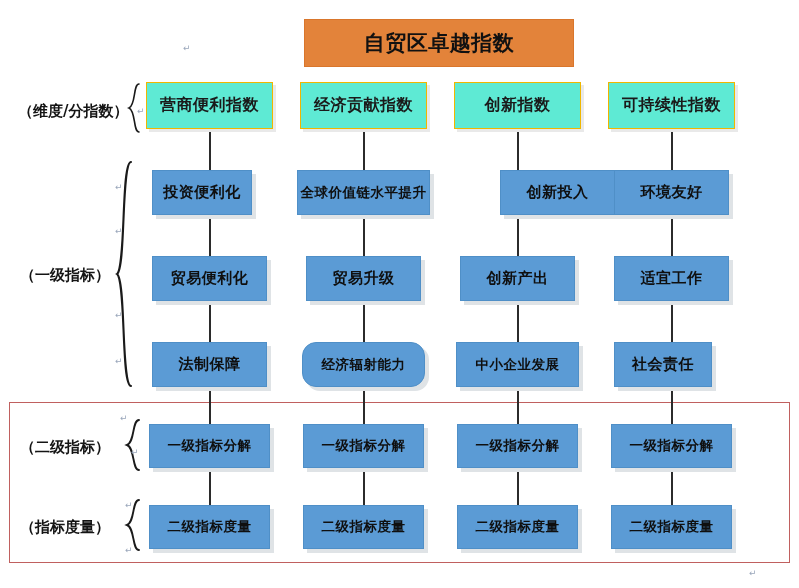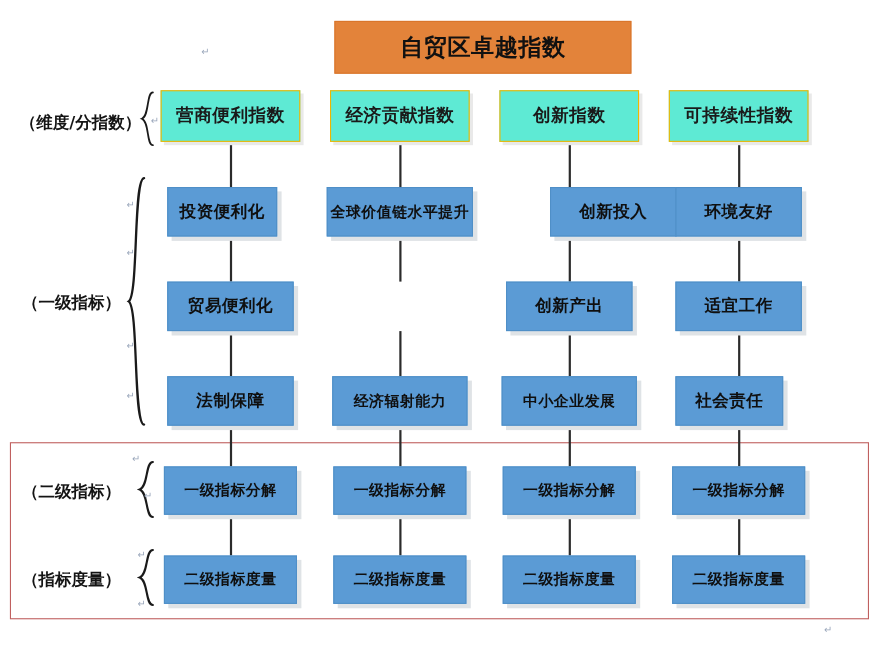--- a/index.html
+++ b/index.html
@@ -177,31 +177,34 @@
   <div class="box ind-box" style="left:460px;top:170px;width:115px;height:45px;margin-left:40px;">
     <span class="lbl">创新投入</span>
   </div>
   <div class="box ind-box" style="left:614px;top:170px;width:115px;height:45px;">
     <span class="lbl">环境友好</span>
   </div>
 
   <div class="box ind-box" style="left:152px;top:256px;width:115px;height:45px;">
     <span class="lbl">贸易便利化</span>
   </div>
+  <div class="box ind-box" style="left:306px;top:256px;width:115px;height:45px;">
+    <span class="lbl">贸易升级</span>
+  </div>
   <div class="box ind-box" style="left:460px;top:256px;width:115px;height:45px;">
     <span class="lbl">创新产出</span>
   </div>
   <div class="box ind-box" style="left:614px;top:256px;width:115px;height:45px;">
     <span class="lbl">适宜工作</span>
   </div>
 
   <div class="box ind-box" style="left:152px;top:342px;width:115px;height:45px;">
     <span class="lbl">法制保障</span>
   </div>
-  <div class="box ind-box small" style="left:302px;top:342px;width:123px;height:45px;">
+  <div class="box ind-box small" style="left:302px;top:342px;width:123px;height:45px;border-radius:14px;">
     <span class="lbl">经济辐射能力</span>
   </div>
   <div class="box ind-box small" style="left:456px;top:342px;width:123px;height:45px;">
     <span class="lbl">中小企业发展</span>
   </div>
   <div class="box ind-box" style="left:614px;top:342px;width:98px;height:45px;">
     <span class="lbl">社会责任</span>
   </div>
 
   <div class="box ind-box small" style="left:149px;top:424px;width:121px;height:44px;">

